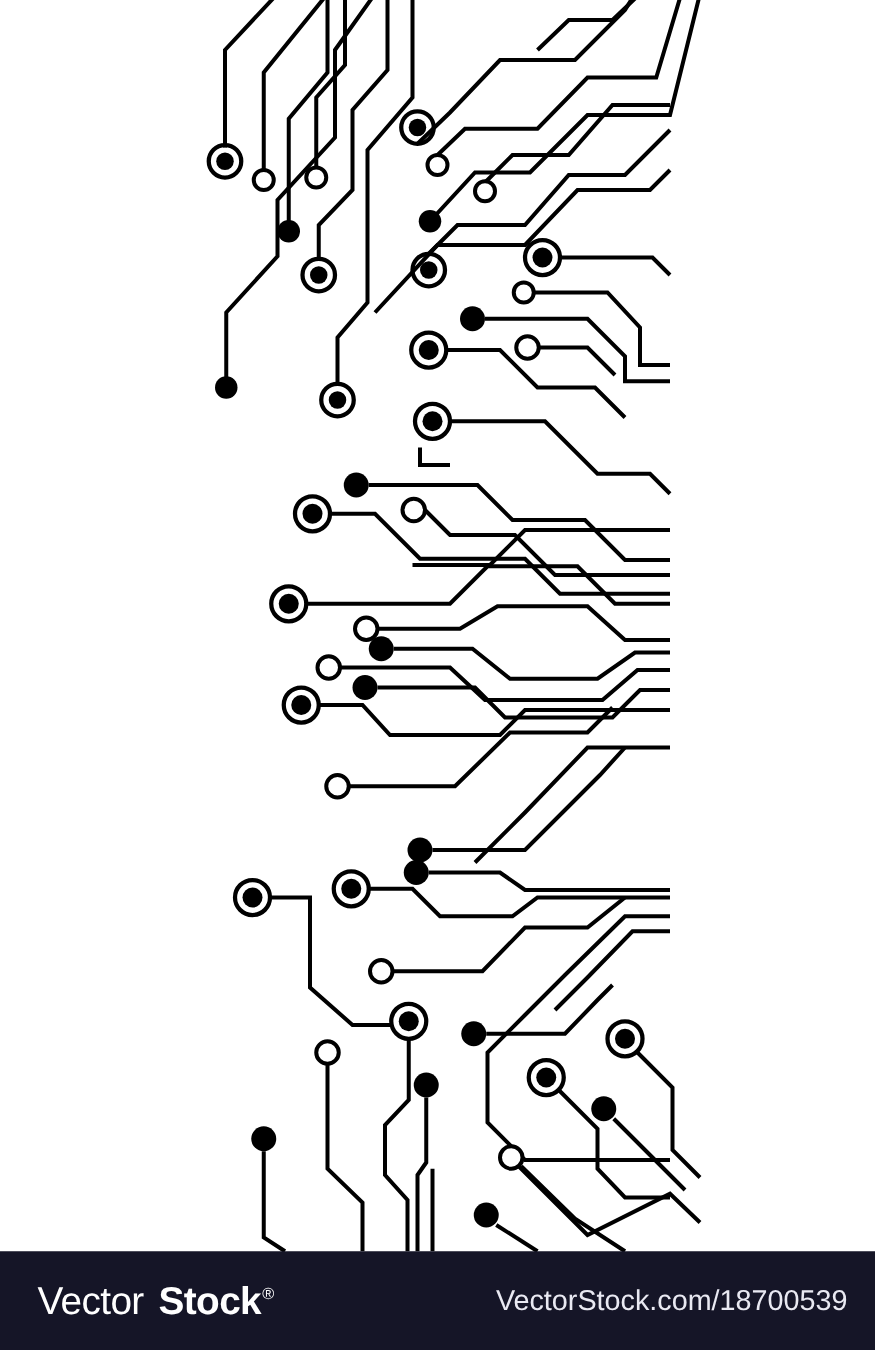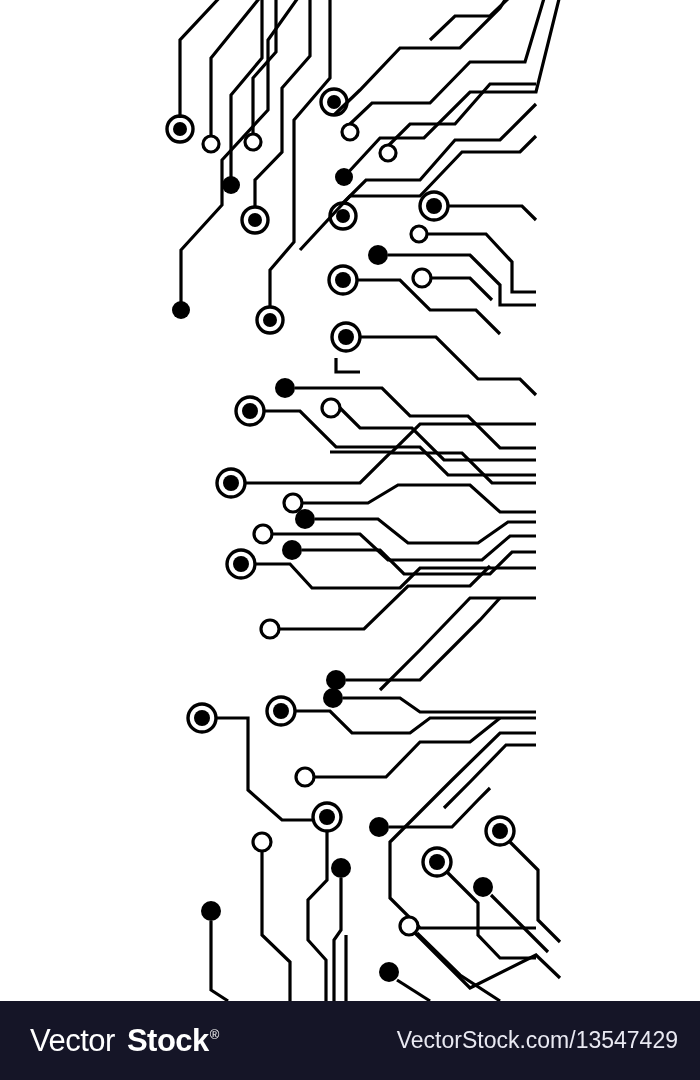--- a/index.html
+++ b/index.html
@@ -230,16 +230,16 @@
       </g>
     </g>
   </svg>
 
   <div id="watermark-bar">
     <div class="logo-wrap">
       <span class="logo-light">Vector</span>
         <span class="logo-bold">Stock</span>
         <span class="logo-reg">®</span>
     </div>
-    <div class="wm-url">VectorStock.com/13547429</div>
+    <div class="wm-url">VectorStock.com/18700539</div>
   </div>
 
 </div>
 
 </body></html>

